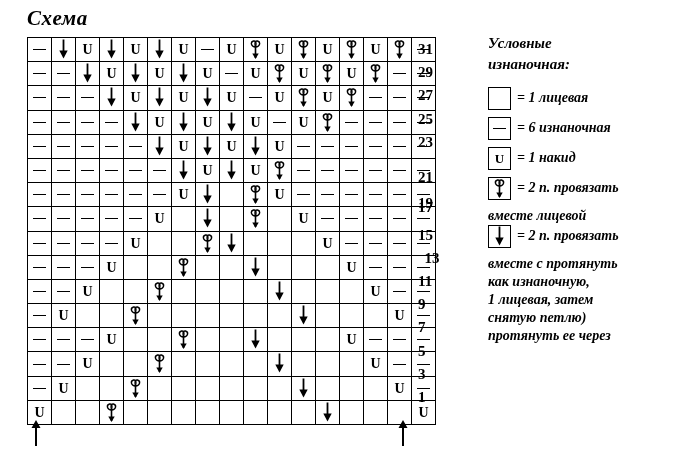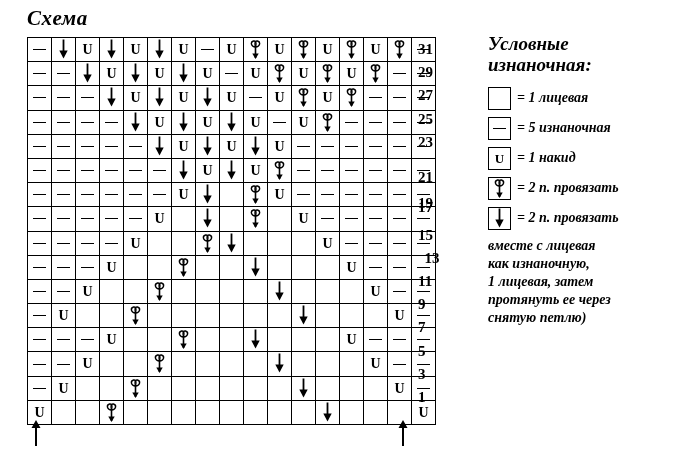--- a/index.html
+++ b/index.html
@@ -49,21 +49,21 @@
     position:absolute;
     width:12px;height:26px;
   }
   
   #legend{
     position:absolute;left:488px;top:33px;width:190px;
   }
   #legend h2{
     margin:0 0 12px 0;
     font-family:"Liberation Serif", serif;
-    font-style:italic;font-weight:bold;font-size:19px;
+    font-style:italic;font-weight:bold;font-size:15px;
     line-height:21px;
   }
   .leg-row{
     display:flex;align-items:flex-start;
     margin-bottom:7px;
   }
   .leg-box{
     width:21px;height:21px;border:1px solid #000;
     flex:0 0 21px;
     display:flex;align-items:center;justify-content:center;
@@ -1466,47 +1466,48 @@
   </h2>
   <div id="legend-items">
       <div class="leg-row">
         <div class="leg-box"></div>
         <div class="leg-text">= 1 лицевая</div>
       </div>
       <div class="leg-row">
         <div class="leg-box">
           <span class="dash"></span>
         </div>
-        <div class="leg-text">= 5 изнаночная</div>
+        <div class="leg-text">= 6 изнаночная</div>
       </div>
       <div class="leg-row">
         <div class="leg-box">
           <span style="font-family:'Liberation Serif',serif;font-weight:bold;font-size:13px;">U</span>
         </div>
         <div class="leg-text">= 1 накид</div>
       </div>
       <div class="leg-row">
         <div class="leg-box">
           <span class="sym"><svg width="21" height="21" viewBox="0 0 21 21">
               <path d="M10.5 20 L10.5 9" stroke="#000" stroke-width="1.6" fill="none"></path>
               <path d="M10.5 9 C6 9 5 4 8.5 3 C11 2.4 11.5 5.5 10.5 9" stroke="#000" stroke-width="1.4" fill="none"></path>
               <path d="M10.5 9 C15 9 16 4 12.5 3 C10 2.4 9.5 5.5 10.5 9" stroke="#000" stroke-width="1.4" fill="none"></path>
               <polygon points="10.5,21 7.3,15.5 13.7,15.5" fill="#000"></polygon>
             </svg></span>
         </div>
         <div class="leg-text">= 2 п. провязать</div>
       </div>
+      <div class="leg-cont">вместе лицевой</div>
       <div class="leg-row">
         <div class="leg-box">
           <span class="sym"><svg width="21" height="21" viewBox="0 0 21 21">
               <line x1="10.5" y1="1.5" x2="10.5" y2="15" stroke="#000" stroke-width="1.8"></line>
               <polygon points="10.5,20.5 6.3,12.5 14.7,12.5" fill="#000"></polygon>
             </svg></span>
         </div>
         <div class="leg-text">= 2 п. провязать</div>
       </div>
-      <div class="leg-cont">вместе с лицевая</div>
+      <div class="leg-cont">вместе с протянуть</div>
       <div class="leg-cont">как изнаночную,</div>
       <div class="leg-cont">1 лицевая, затем</div>
+      <div class="leg-cont">снятую петлю)</div>
       <div class="leg-cont">протянуть ее через</div>
-      <div class="leg-cont">снятую петлю)</div>
     </div>
 </div>
 
 </body></html>

